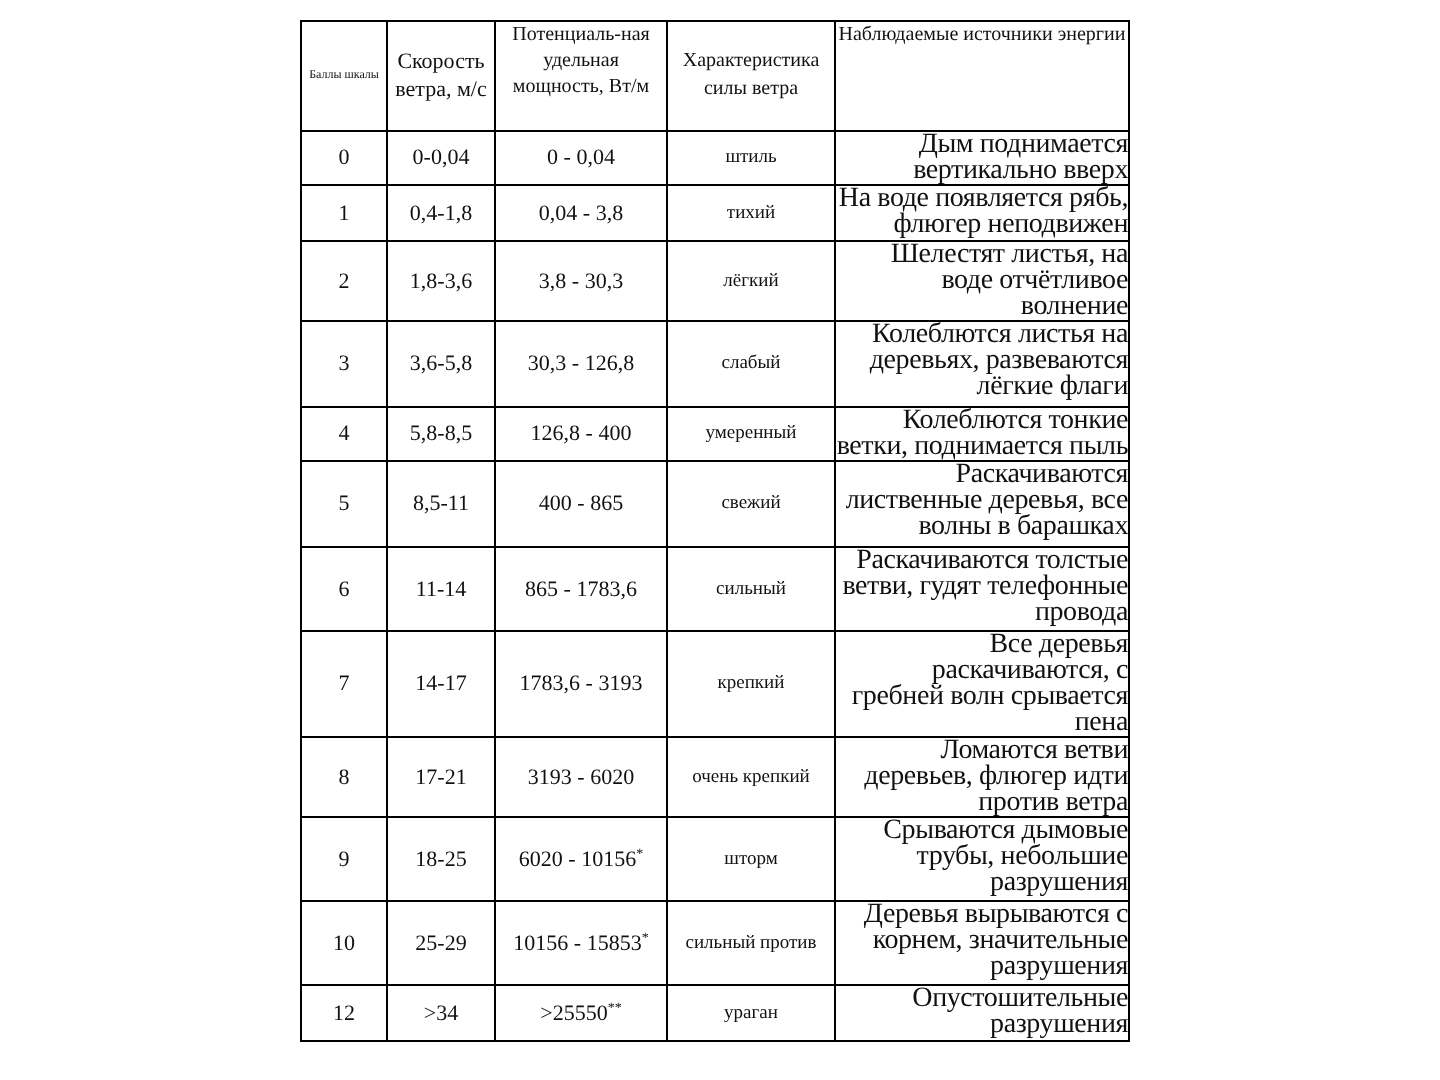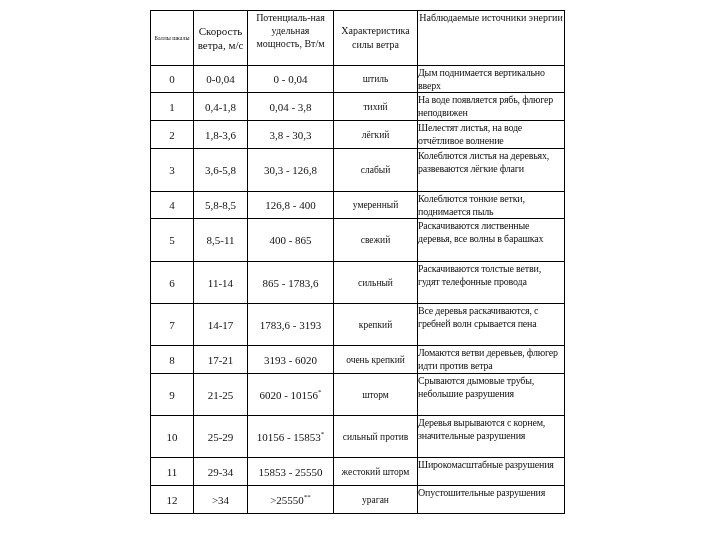--- a/index.html
+++ b/index.html
@@ -16,21 +16,21 @@
     col.c1 { width: 43px; } col.c2 { width: 54px; } col.c3 { width: 86px; }
     col.c4 { width: 84px; } col.c5 { width: 147px; }
     th { font-weight: normal; }
     th.h1 { font-size: 6px; line-height: 8px; text-align: center; vertical-align: middle; }
     th.h2 { font-size: 11px; line-height: 14px; text-align: center; vertical-align: middle; padding: 0 2px; }
     th.h3 { font-size: 10px; line-height: 13px; text-align: center; vertical-align: top; padding: 1px 4px 0 4px; }
     th.h4 { font-size: 10px; line-height: 14px; text-align: center; vertical-align: middle; padding: 0 6px; margin-top: 12px; }
     th.h5 { font-size: 10px; line-height: 13px; text-align: center; vertical-align: top; padding: 5px 6px 0 6px; }
     td.num { font-size: 11px; text-align: center; vertical-align: middle; }
     td.wc { font-size: 9.5px; text-align: center; vertical-align: middle; white-space: nowrap; }
-    td.sign { font-size: 10px; line-height: 13px; text-align: left; vertical-align: top; padding: 1px 2px 0 4px; letter-spacing: -0.2px; margin-left: 16px; }
+    td.sign { font-size: 14px; line-height: 13px; text-align: right; vertical-align: top; padding: 1px 2px 0 4px; letter-spacing: -0.2px; margin-left: 16px; }
     sup { font-size: 7px; vertical-align: top; line-height: 7px; }
     td.fn { font-size: 10px; line-height: 10px; text-align: left; vertical-align: top; padding: 0 0 0 3px; white-space: nowrap; }
     tr.fn1 td { border-bottom-color: #8a8a8a; }
   </style>
 </head>
 <body>
 
 <div class="page">
   <table class="wind">
     <colgroup>
@@ -107,38 +107,31 @@
     </tr>
     <tr style="height:28px">
       <td class="num">8</td>
       <td class="num">17-21</td>
       <td class="num"><span>3193 - 6020</span><sup></sup></td>
       <td class="wc">очень крепкий</td>
       <td class="sign">Ломаются ветви деревьев, флюгер идти против ветра</td>
     </tr>
     <tr style="height:42px">
       <td class="num">9</td>
-      <td class="num">21-25</td>
+      <td class="num">18-25</td>
       <td class="num"><span>6020 - 10156</span><sup>*</sup></td>
       <td class="wc">шторм</td>
       <td class="sign">Срываются дымовые трубы, небольшие разрушения</td>
     </tr>
     <tr style="height:42px">
       <td class="num">10</td>
       <td class="num">25-29</td>
       <td class="num"><span>10156 - 15853</span><sup>*</sup></td>
       <td class="wc">сильный против</td>
       <td class="sign">Деревья вырываются с корнем, значительные разрушения</td>
-    </tr>
-    <tr style="height:28px">
-      <td class="num">11</td>
-      <td class="num">29-34</td>
-      <td class="num"><span>15853 - 25550</span><sup></sup></td>
-      <td class="wc">жестокий шторм</td>
-      <td class="sign">Широкомасштабные разрушения</td>
     </tr>
     <tr style="height:28px">
       <td class="num">12</td>
       <td class="num">&gt;34</td>
       <td class="num"><span>&gt;25550</span><sup>**</sup></td>
       <td class="wc">ураган</td>
       <td class="sign">Опустошительные разрушения</td>
     </tr>
 
   </tbody>

